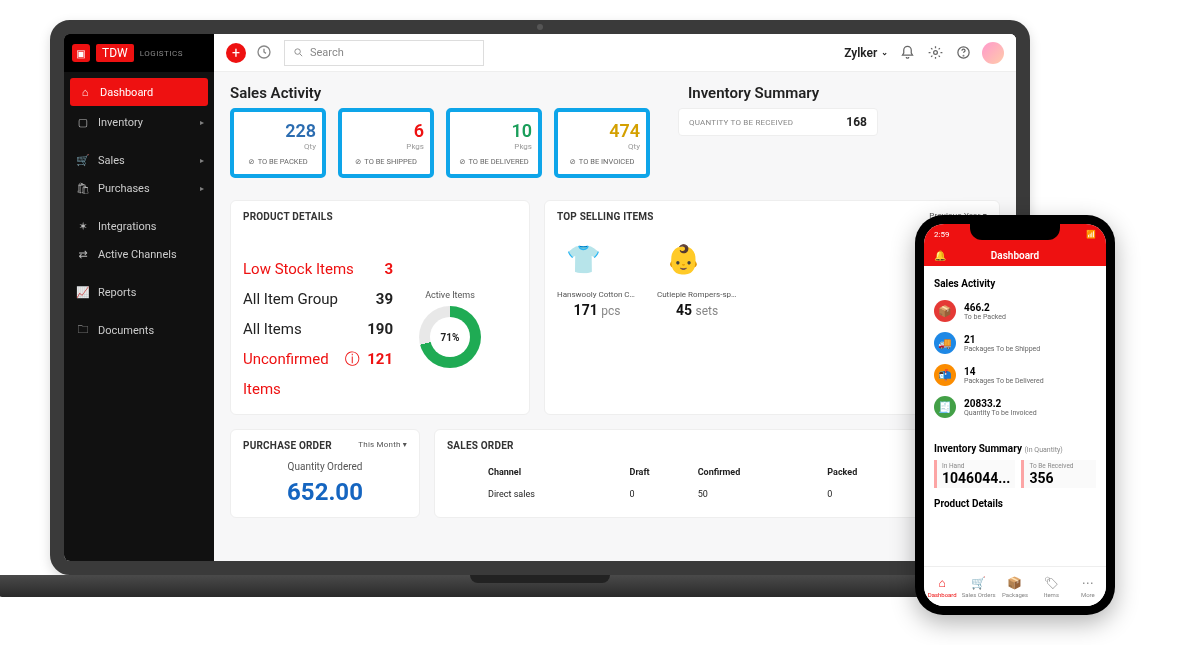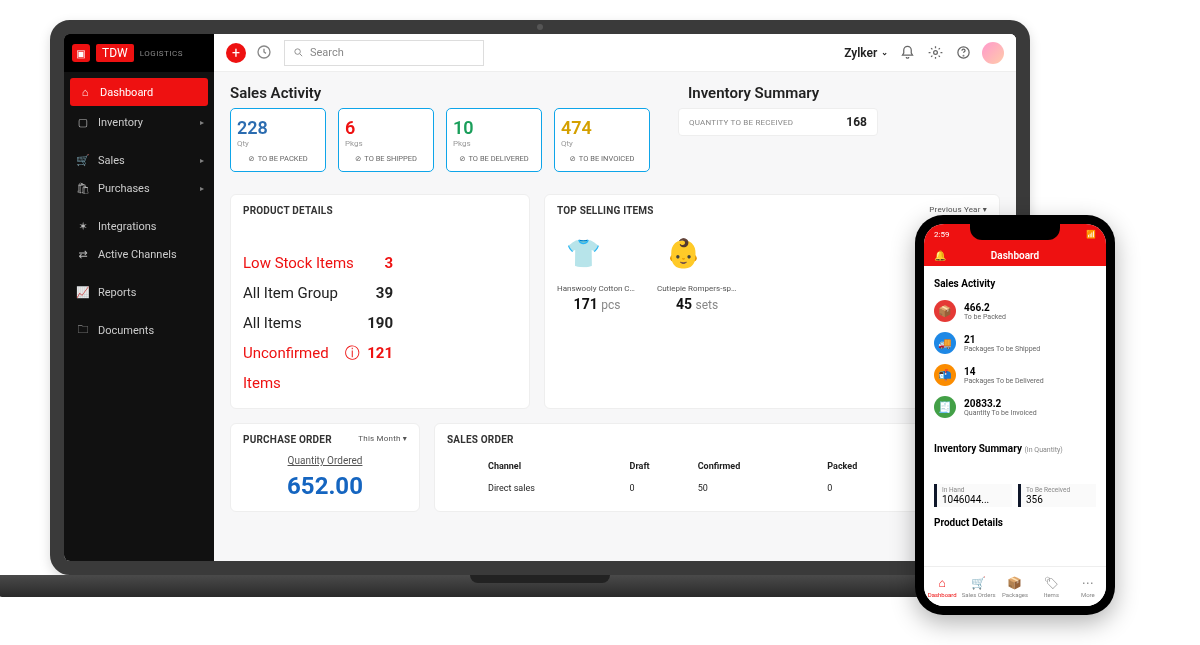--- a/index.html
+++ b/index.html
@@ -34,21 +34,21 @@
 .search-box { flex:0 0 200px; border:1px solid #ddd; border-radius:0; height:22px; display:flex; align-items:center; padding:12px 8px; gap:6px; color:#888; cursor:text; }
 .spacer { flex:1; }
 .org { font-size:12px; font-weight:600; cursor:pointer; display:flex; align-items:center; gap:4px; }
 .top-icon { width:18px; height:18px; color:#666; cursor:pointer; display:flex; align-items:center; justify-content:center; }
 .avatar { width:22px; height:22px; border-radius:50%; background:linear-gradient(135deg,#f9c,#fca); cursor:pointer; }
 
 .content { flex:1; padding:12px 16px; overflow:hidden; }
 .head-row { display:flex; gap:28px; margin-bottom:6px; }
 .h-title { font-size:15px; font-weight:600; color:#222; }
 .sa-row { display:flex; gap:12px; margin-bottom:18px; }
-.sa-card { background:#fff; border:1px solid #0ea5e9; border-radius:5px; width:96px; padding:8px 6px; text-align:left; }
+.sa-card { background:#fff; border:4px solid #0ea5e9; border-radius:5px; width:96px; padding:8px 6px; text-align:right; }
 .sa-num { font-size:18px; font-weight:600; }
 .sa-unit { font-size:8px; color:#999; margin-top:1px; }
 .sa-label { font-size:7.5px; color:#666; margin-top:6px; display:flex; align-items:center; justify-content:center; gap:3px; }
 .sa-c-blue{color:#2b6cb0;} .sa-c-red{color:#e11;} .sa-c-green{color:#1a9e5a;} .sa-c-yel{color:#d4a000;}
 
 .inv-col { display:flex; flex-direction:column; gap:8px; }
 .inv-row { background:#fff; border:1px solid #eee; border-radius:4px; display:flex; align-items:center; justify-content:space-between; padding:6px 10px; width:200px; font-size:9px; }
 .inv-row span:first-child { color:#888; font-size:8px; letter-spacing:.2px; }
 .inv-row span:last-child { font-weight:700; font-size:12px; }
 
@@ -69,21 +69,21 @@
 .ts-panel { flex:1; }
 .ts-items { display:flex; gap:20px; }
 .ts-item { text-align:center; font-size:8px; color:#555; }
 .ts-thumb { width:54px; height:54px; border-radius:4px; margin-bottom:4px; display:flex; align-items:center; justify-content:center; font-size:28px; }
 .ts-name { white-space:nowrap; overflow:hidden; text-overflow:ellipsis; width:80px; }
 .ts-qty { font-size:14px; font-weight:700; color:#111; margin-top:3px; }
 .ts-qty small { font-size:12px; font-weight:400; color:#888; }
 
 .po-panel { width:190px; }
 .po-center { text-align:center; margin-top:10px; }
-.po-lbl { font-size:10px; color:#555;text-decoration:underline; }
+.po-lbl { font-size:10px; color:#555; }
 .po-val { font-size:24px; font-weight:700; color:#1565c0; margin-top:6px; }
 
 .so-panel { flex:1; }
 .so-table { font-size:9px; width:100%;margin-left:37px; }
 .so-table th { text-align:left; font-weight:700; padding:4px 2px; }
 .so-table td { padding:6px 2px; }
 
 
 .phone { position:absolute; right:85px; top:215px; width:200px; height:400px; background:#000; border-radius:28px; padding:9px; box-shadow:0 8px 24px rgba(0,0,0,.3); z-index:30; }
 .phone-screen { width:100%; height:100%; background:#ffffff; border-radius:20px; overflow:hidden; font-size:9px; position:relative; }
@@ -91,23 +91,23 @@
 .ph-status { height:20px; background:#e11; color:#fff; display:flex; align-items:center; justify-content:space-between; padding:0 10px; font-size:8px; }
 .ph-header { height:22px; background:#e11; color:#fff; display:flex; align-items:center; justify-content:center; font-size:10px; font-weight:600; position:relative; }
 .ph-header .bell { position:absolute; left:10px; }
 .ph-body { padding:8px 10px; }
 .ph-sec-title { font-size:10px; font-weight:700; margin:4px 0 6px; }
 .ph-card { display:flex; align-items:center; gap:8px; padding:5px 0; }
 .ph-dot { width:22px; height:22px; border-radius:50%; display:flex; align-items:center; justify-content:center; color:#fff; font-size:11px; }
 .ph-card-text .v { font-weight:700; font-size:10px; }
 .ph-card-text .l { font-size:7px; color:#666; }
 .ph-inv-row { display:flex; gap:6px; margin-top:4px; }
-.ph-inv-box { flex:1; border-left:3px solid #0f172a; padding:2px 5px; background:#fafafa;margin-top:24px; }
+.ph-inv-box { flex:1; border-left:3px solid #fca5a5; padding:2px 5px; background:#fafafa; }
 .ph-inv-box .k { font-size:6.5px; color:#888; }
-.ph-inv-box .v { font-size:10px; font-weight:400; }
+.ph-inv-box .v { font-size:14px; font-weight:700; }
 .ph-tab { position:absolute; bottom:0; left:0; right:0; height:40px; border-top:1px solid #eee; display:flex; background:#fff; }
 .ph-tab-item { flex:1; display:flex; flex-direction:column; align-items:center; justify-content:center; font-size:6px; color:#888; gap:1px;}
 .ph-tab-item.active { color:#e11; }
 .ph-tab-icon { font-size:12px; }
 
 svg { display:block; }
 </style>
 </head>
 <body>
 
@@ -275,20 +275,26 @@
                     </div>
                   <div class="row">
                       <span>All Item Group</span>
                       <b>39</b>
                     </div>
                   <div class="row">
                       <span>All Items</span>
                       <b>190</b>
                     </div>
                   <div class="row pd-red"><span>Unconfirmed Items</span> <span>ⓘ</span>&nbsp;&nbsp;<b>121</b></div>
+                </div>
+                <div class="donut-wrap">
+                  <div class="donut-label">Active Items</div>
+                  <div class="donut">
+                    <div class="donut-inner">71%</div>
+                  </div>
                 </div>
               </div>
             </div>
 
             <div class="panel ts-panel">
               <div class="panel-title">
                 <span>TOP SELLING ITEMS</span>
                 <span class="sel"><span>Previous Year</span> ▾</span>
               </div>
               <div class="ts-items">

